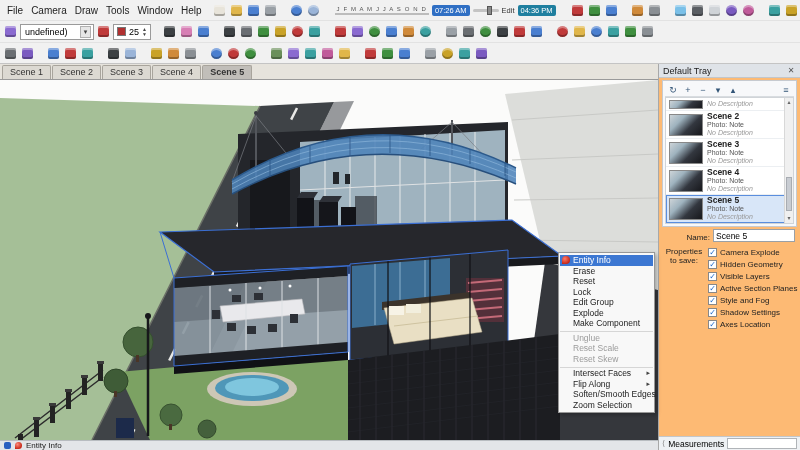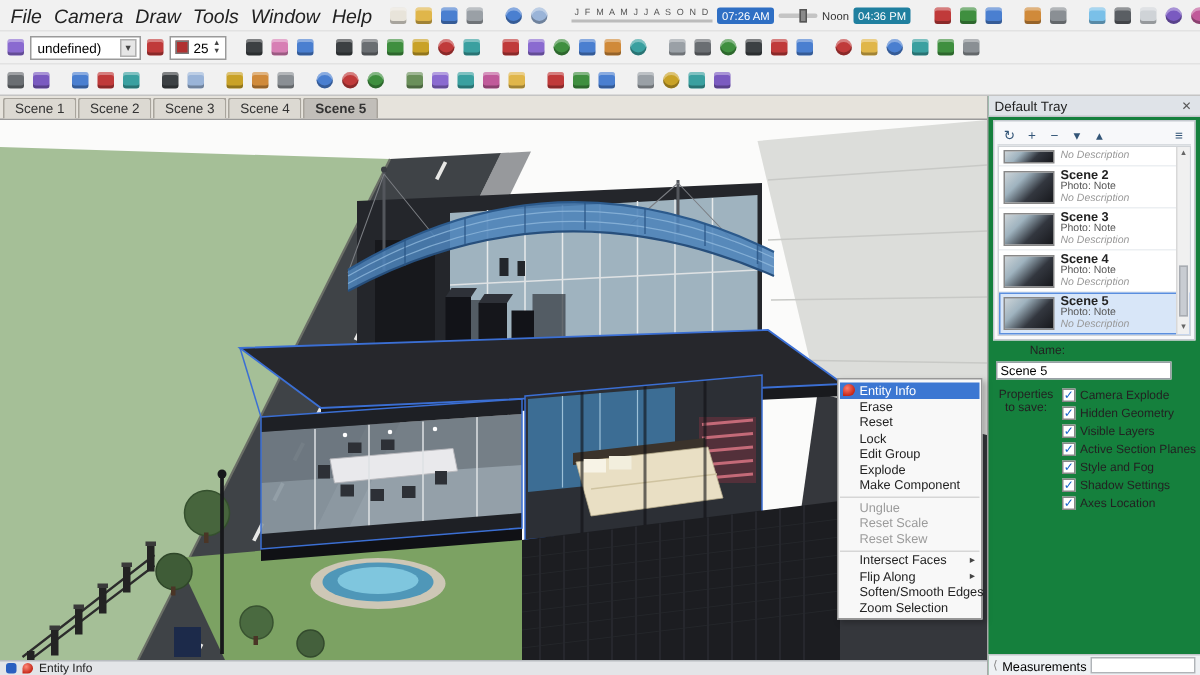--- a/index.html
+++ b/index.html
@@ -5,21 +5,21 @@
 *{margin:0;padding:0;box-sizing:border-box;font-family:"Liberation Sans",sans-serif;}
 html,body{width:800px;height:450px;overflow:hidden;background:#f0f0f0;position:relative;}
 
 
 .chrome{position:absolute;left:0;top:0;width:800px;height:64px;background:#f1f1f1;border-bottom:1px solid #c4c4c4;}
 .tb-row{position:absolute;left:0;right:0;display:flex;align-items:center;gap:2px;padding:0 3px;}
 .r1{top:0;height:20px;}
 .r2{top:20px;height:22px;border-top:1px solid #e2e2e2;}
 .r3{top:42px;height:22px;border-top:1px solid #e2e2e2;}
 .menubar{display:flex;align-items:center;margin-right:4px;}
-.menu-item{font-size:13px;color:#222;padding:2px 4px;white-space:nowrap;font-style:italic;}
+.menu-item{font-size:10px;color:#222;padding:2px 4px;white-space:nowrap;}
 .iconrun{display:flex;align-items:center;gap:2px;}
 .tb-icon{width:15px;height:15px;display:inline-flex;align-items:center;justify-content:center;}
 .tb-icon::after{content:"";width:11px;height:11px;background:var(--c,#999);border-radius:2px;
  box-shadow:inset 0 -2px rgba(0,0,0,.28),inset 0 2px rgba(255,255,255,.35);}
 .tb-icon.ci::after{border-radius:50%;}
 .tb-icon.gap{width:7px;}
 .tb-icon.gap::after{display:none;}
 .shadow-widget{display:flex;align-items:center;gap:3px;margin:0 3px;}
 .months{font-size:6px;letter-spacing:1.1px;color:#555;border-bottom:2px solid #bcbcbc;padding:0 2px 1px;white-space:nowrap;}
 .badge{font-size:7.5px;color:#fff;padding:1px 3px;border-radius:2px;white-space:nowrap;}
@@ -52,21 +52,21 @@
 .cm-label{white-space:nowrap;}
 .cm-arrow{margin-left:auto;visibility:hidden;font-size:7px;color:#444;}
 .cm-arrow::after{content:"▸";}
 .has-sub .cm-arrow{visibility:visible;}
 .cm-item.highlight{background:#3c77d2;color:#fff;}
 .cm-item.disabled{color:#9b9b9b;}
 .cm-item.sep{height:4px;padding:0;}
 .cm-item.sep::before{content:"";display:block;width:100%;height:1px;background:#d6d6d6;margin-top:2px;}
 
 
-.tray{position:absolute;top:64px;left:658px;width:142px;height:386px;background:#15803d;border-left:1px solid #a8a8a8;font-size:8.5px;color:#222;}
+.tray{position:absolute;top:64px;left:658px;width:142px;height:386px;background:#fdba74;border-left:1px solid #a8a8a8;font-size:8.5px;color:#222;}
 .tray-title{height:14px;display:flex;align-items:center;justify-content:space-between;padding:0 4px;background:#dfe3e8;border-bottom:1px solid #c2c6ca;font-size:9px;}
 .tray-close{width:10px;height:10px;display:flex;align-items:center;justify-content:center;color:#555;font-size:8px;}
 .tray-close::after{content:"✕";}
 .tray-sec{height:14px;display:flex;align-items:center;gap:4px;padding:0 5px;background:linear-gradient(#fdfdfd,#e3e7ec);border:1px solid #c6cad0;border-top:none;font-size:8.5px;}
 .sec-arrow{font-size:7px;color:#35577a;width:7px;}
 .scenes-panel{margin:2px 3px 0;background:#f7f8fa;border:1px solid #c6cad0;padding:2px;}
 .scene-toolbar{display:flex;align-items:center;gap:3px;height:14px;padding:0 2px;border-bottom:1px solid #d8dce0;}
 .st-icon{font-size:9px;color:#335577;width:12px;text-align:center;line-height:12px;}
 .st-icon.right{margin-left:auto;}
 .scene-list{position:relative;background:#fff;border:1px solid #d0d4d8;}
@@ -80,21 +80,21 @@
 .scene-row.partial .thumb{height:9px;}
 .scene-row.selected{background:#d8e6f8;outline:1px solid #5a8ede;outline-offset:-1px;}
 .scroll{position:absolute;right:0;top:0;bottom:0;width:9px;background:#f0f0f0;border-left:1px solid #d8d8d8;}
 .scroll .sarrow{position:absolute;left:0;right:0;height:9px;font-size:6px;text-align:center;color:#666;line-height:9px;}
 .scroll .sarrow.up{top:0;}
 .scroll .sarrow.down{bottom:0;}
 .scroll .sthumb{position:absolute;left:1px;right:1px;bottom:12px;height:34px;background:#c8ccd2;border:1px solid #a8acb2;}
 .anim-row{display:flex;align-items:center;gap:4px;padding:4px 5px 1px;}
 .checkbox{width:9px;height:9px;background:#fff;border:1px solid #888;display:inline-flex;align-items:center;justify-content:center;font-size:8px;line-height:8px;color:#1a66c8;flex:none;}
 .checked .checkbox::after{content:"✓";}
-.field-row{display:flex;align-items:flex-start;gap:3px;padding:2px 5px;flex-direction:column;}
+.field-row{display:flex;align-items:flex-end;gap:3px;padding:2px 5px;}
 .field-row label{width:46px;text-align:right;flex:none;font-size:8px;color:#222;}
 .t-input{flex:1;min-width:0;height:13px;border:1px solid #9aa0a6;background:#fff;font-size:8.5px;padding:0 2px;}
 .props{display:flex;gap:4px;padding:3px 5px;}
 .props-label{width:40px;font-size:8px;text-align:center;color:#222;flex:none;}
 .prop-col{display:flex;flex-direction:column;gap:1px;}
 .prop-row{display:flex;align-items:center;gap:3px;font-size:8px;height:11px;white-space:nowrap;}
 .meas{position:absolute;left:659px;bottom:0;width:141px;height:14px;display:flex;align-items:center;gap:3px;padding:0 3px;background:#eef1f4;border-top:1px solid #c2c6ca;font-size:8.5px;z-index:5;}
 .meas-grip{color:#888;font-size:8px;}
 .meas input{flex:1;min-width:0;height:11px;border:1px solid #b0b4b8;background:#fff;}
 
@@ -128,21 +128,21 @@
         <span class="tb-icon ci" style="--c: #4a7fd0;"></span>
         <span class="tb-icon ci" style="--c: #9ab4d8;"></span>
         <span class="tb-icon gap"></span>
       </div>
     <div class="shadow-widget">
       <span class="months">J F M A M J J A S O N D</span>
       <span class="badge blue">07:26 AM</span>
       <span class="slider">
           <span class="thumb"></span>
         </span>
-      <span class="noon">Noon</span>
+      <span class="noon">Edit</span>
       <span class="badge teal">04:36 PM</span>
     </div>
     <div class="iconrun">
 
     <span class="tb-icon gap"></span>
         <span class="tb-icon" style="--c: #c03a3a;"></span>
         <span class="tb-icon" style="--c: #3f8f3f;"></span>
         <span class="tb-icon" style="--c: #4a7fd0;"></span>
         <span class="tb-icon gap"></span>
         <span class="tb-icon" style="--c: #d08a3a;"></span>

